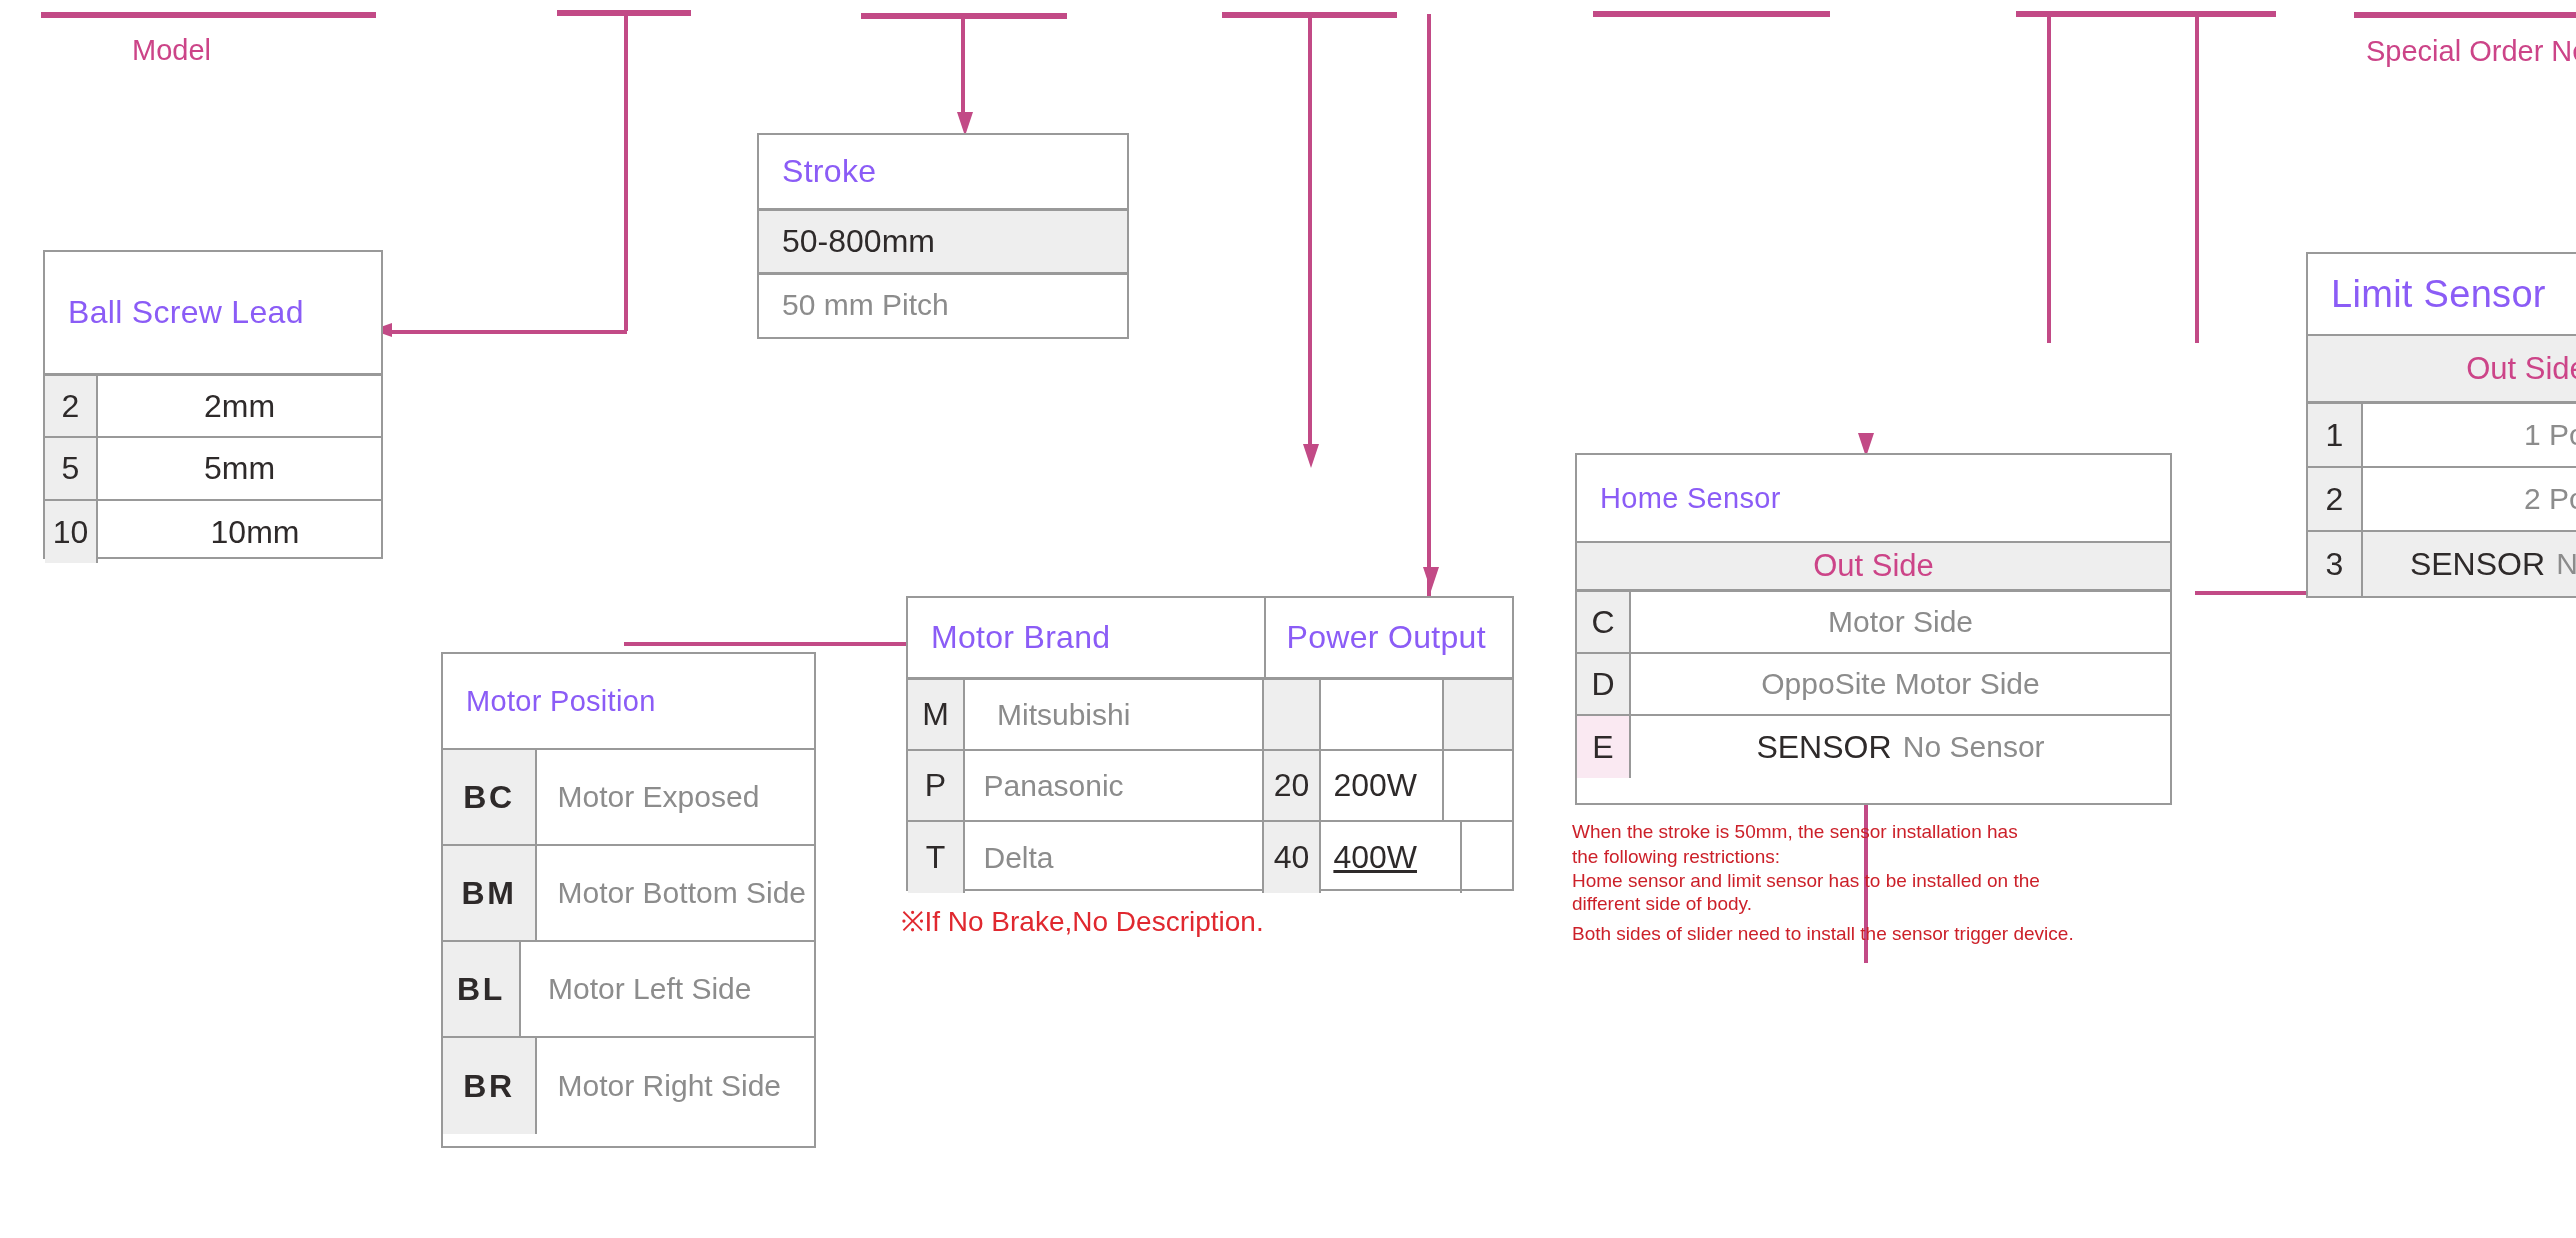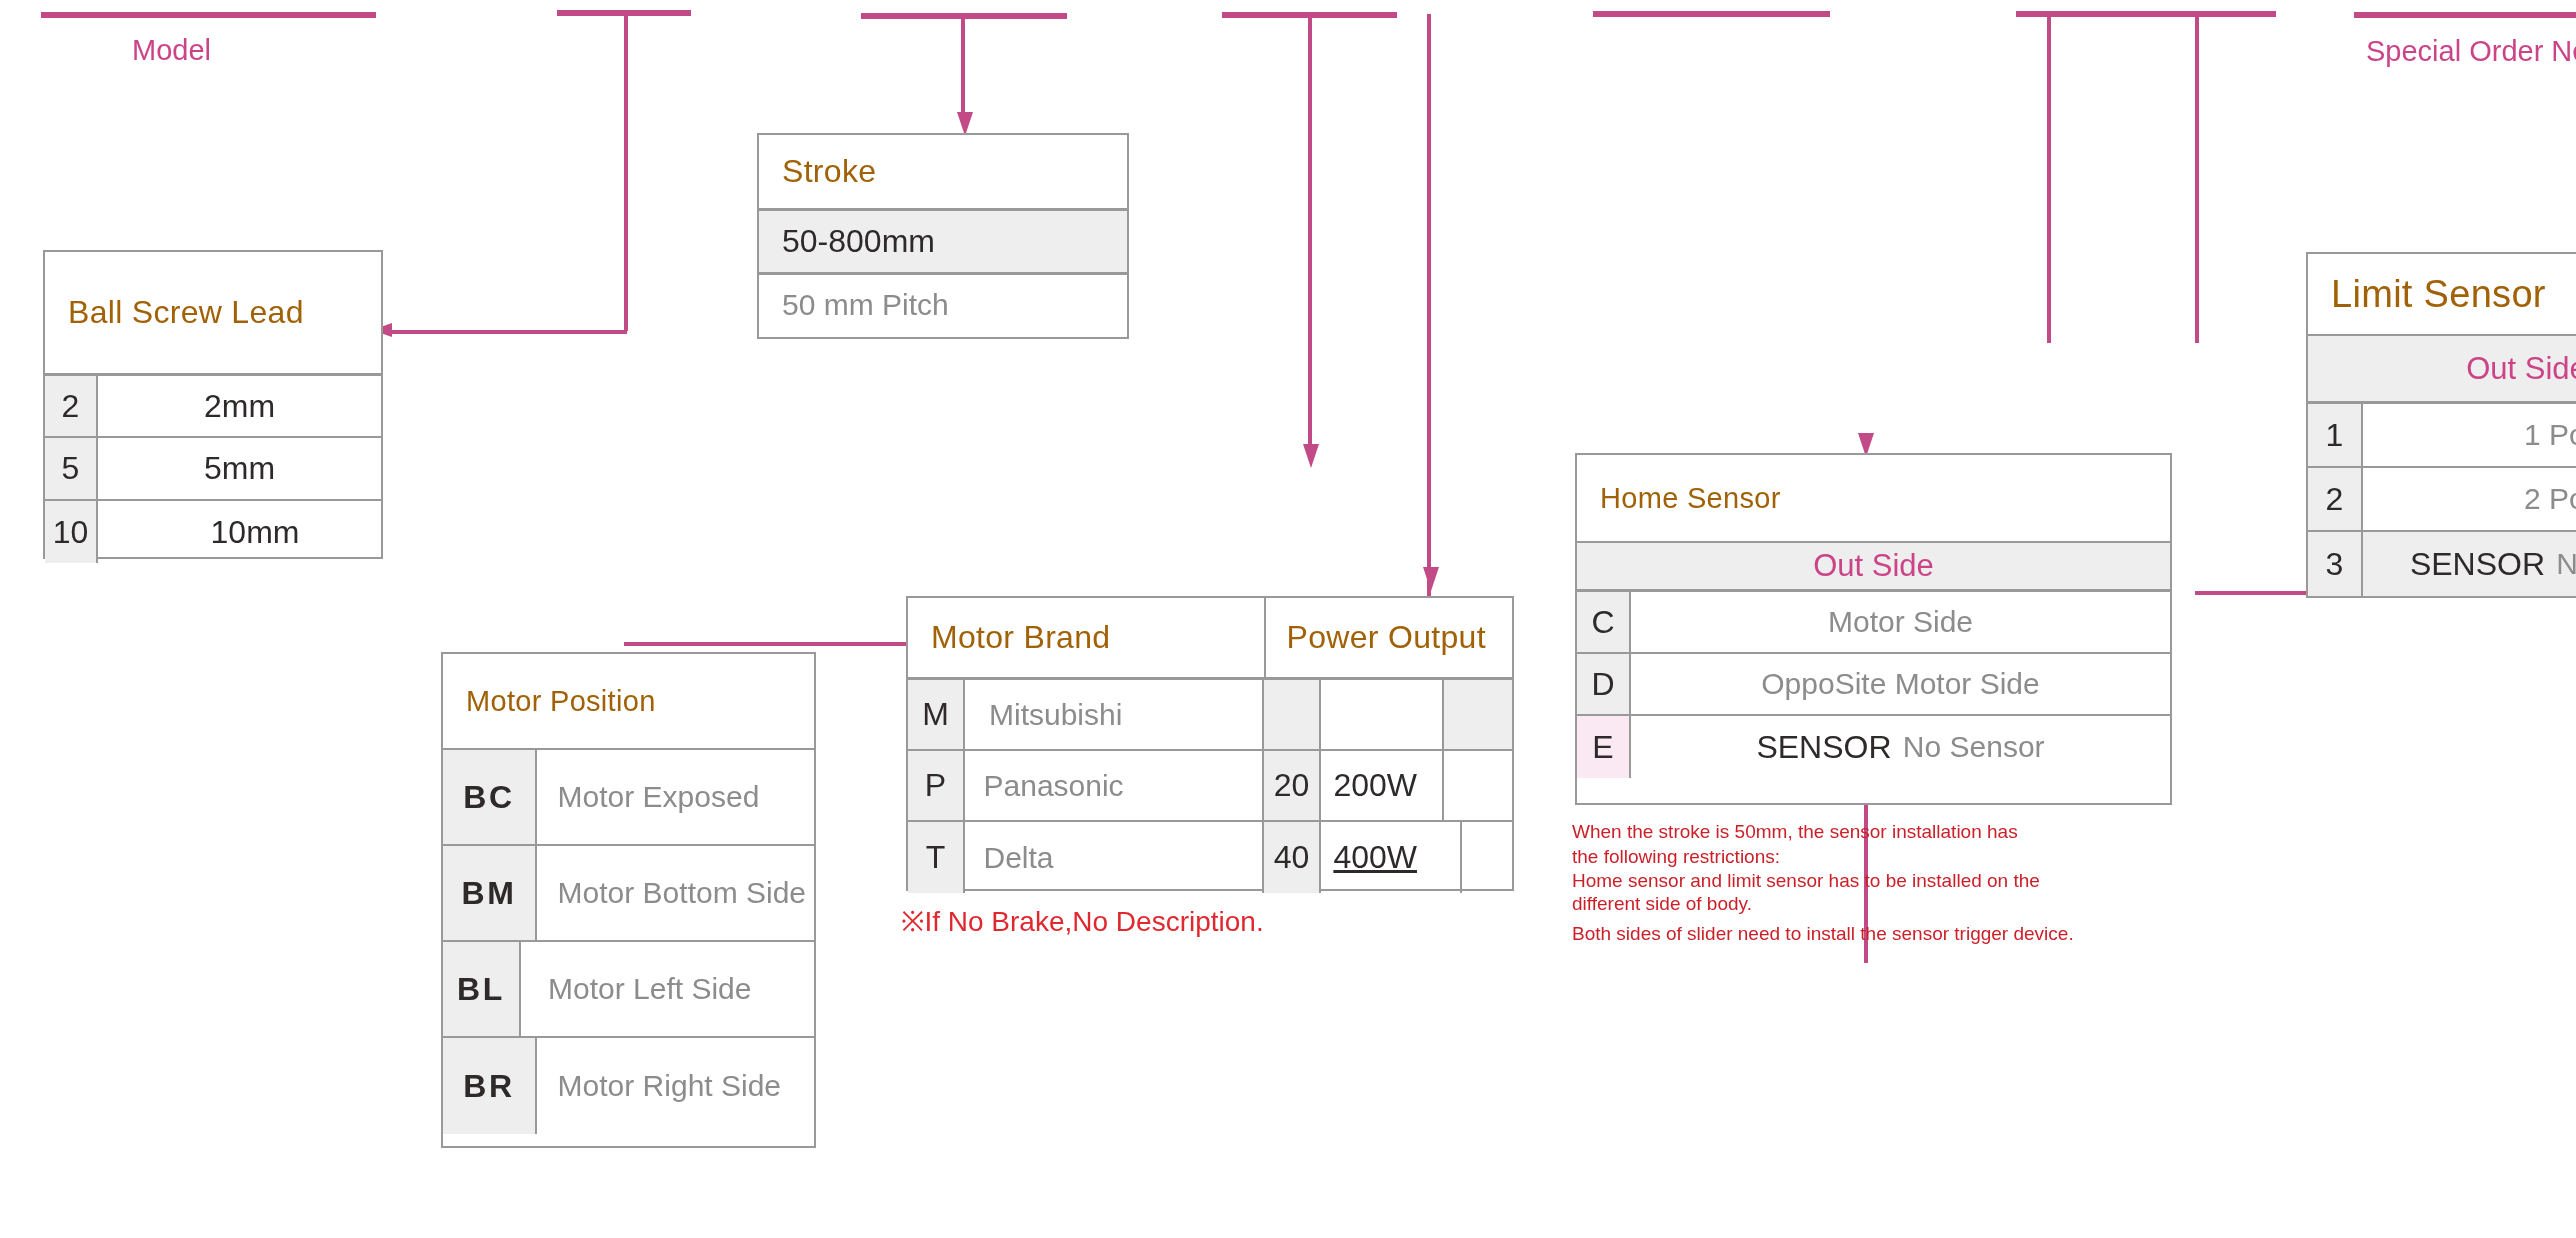--- a/index.html
+++ b/index.html
@@ -27,21 +27,21 @@
     box-sizing:border-box;
     border-bottom:3.6px solid #999999;
     display:flex;
     align-items:center;
     background:#ffffff;
   }
   .hdr .ttl{
     padding-left:23px;
     font-size:32px;
     letter-spacing:0.3px;
-    color:#a16207;
+    color:#8b5cf6;
     white-space:nowrap;
   }
   .row{
     box-sizing:border-box;
     display:flex;
     border-bottom:2.1px solid #999999;
   }
   .row:last-child{border-bottom:none;}
   .cKey{
     box-sizing:border-box;
@@ -202,21 +202,21 @@
 
   <div class="box" style="left:906px; top:596px; width:608px; height:295px;">
 
     <div class="hdr" style="height:82px;border-bottom:3.6px solid #999999;">
       <div class="ttl" style="width:358px;box-sizing:border-box;border-right:2.1px solid #999999;height:100%;display:flex;align-items:center;">Motor Brand</div>
       <div class="ttl" style="flex:1;height:100%;display:flex;align-items:center;padding-left:20.6px;border-radius:24px;">Power Output</div>
     </div>
 
     <div class="row" style="height:71px;">
       <div class="cKey" style="width:57px;">M</div>
-      <div class="cVal" style="width:299px;box-sizing:border-box;border-right:2.1px solid #999999;padding-left:24px;">Mitsubishi</div>
+      <div class="cVal" style="width:299px;box-sizing:border-box;border-right:2.1px solid #999999;padding-left:32px;">Mitsubishi</div>
       <div class="cKey" style="width:57px;"></div>
       <div class="cVal dark" style="width:123px;box-sizing:border-box;border-right:2.1px solid #999999;padding-left:12.4px;font-size:32px;"></div>
       <div class="cKey" style="flex:1;border-right:none;"></div>
     </div>
 
     <div class="row" style="height:71px;">
       <div class="cKey" style="width:57px;">P</div>
       <div class="cVal" style="width:299px;box-sizing:border-box;border-right:2.1px solid #999999;padding-left:18.5px;">Panasonic</div>
       <div class="cKey" style="width:57px;">20</div>
       <div class="cVal dark" style="width:123px;box-sizing:border-box;border-right:2.1px solid #999999;padding-left:12.4px;font-size:32px;">200W</div>

